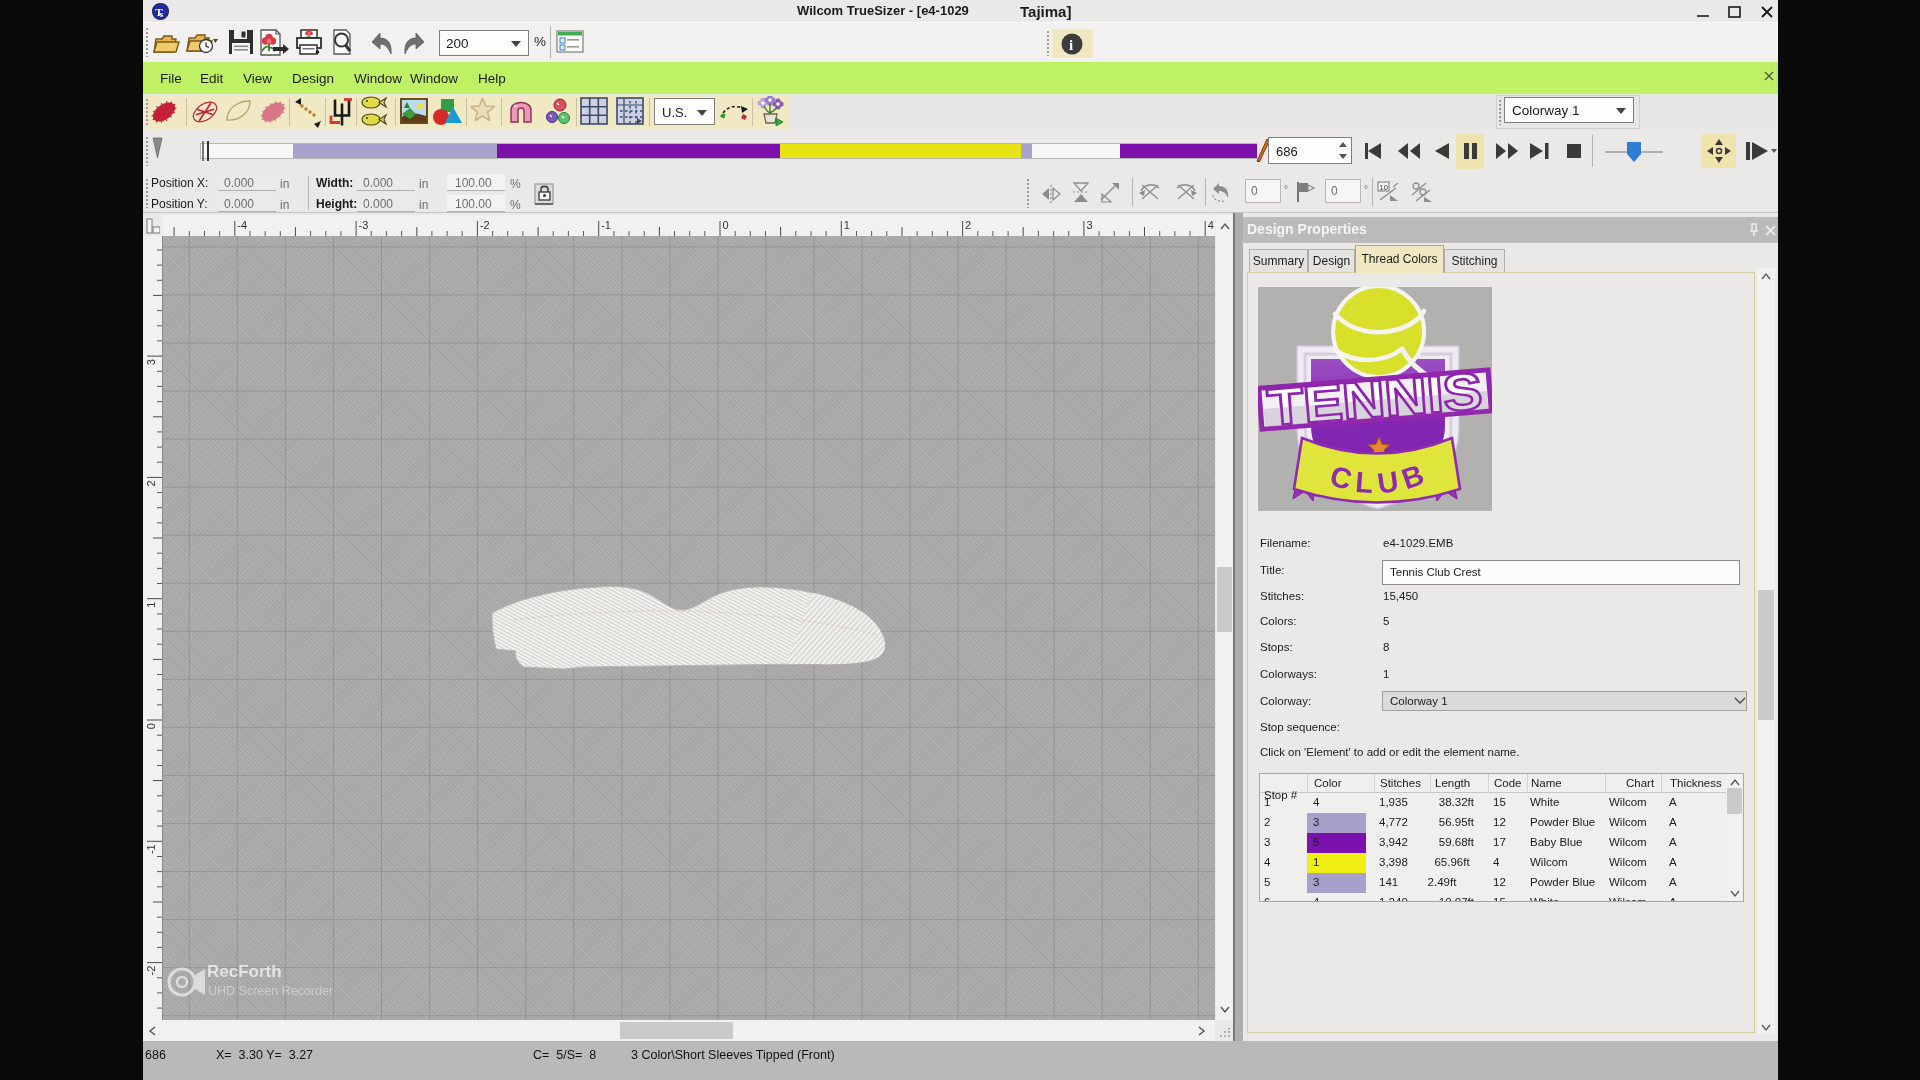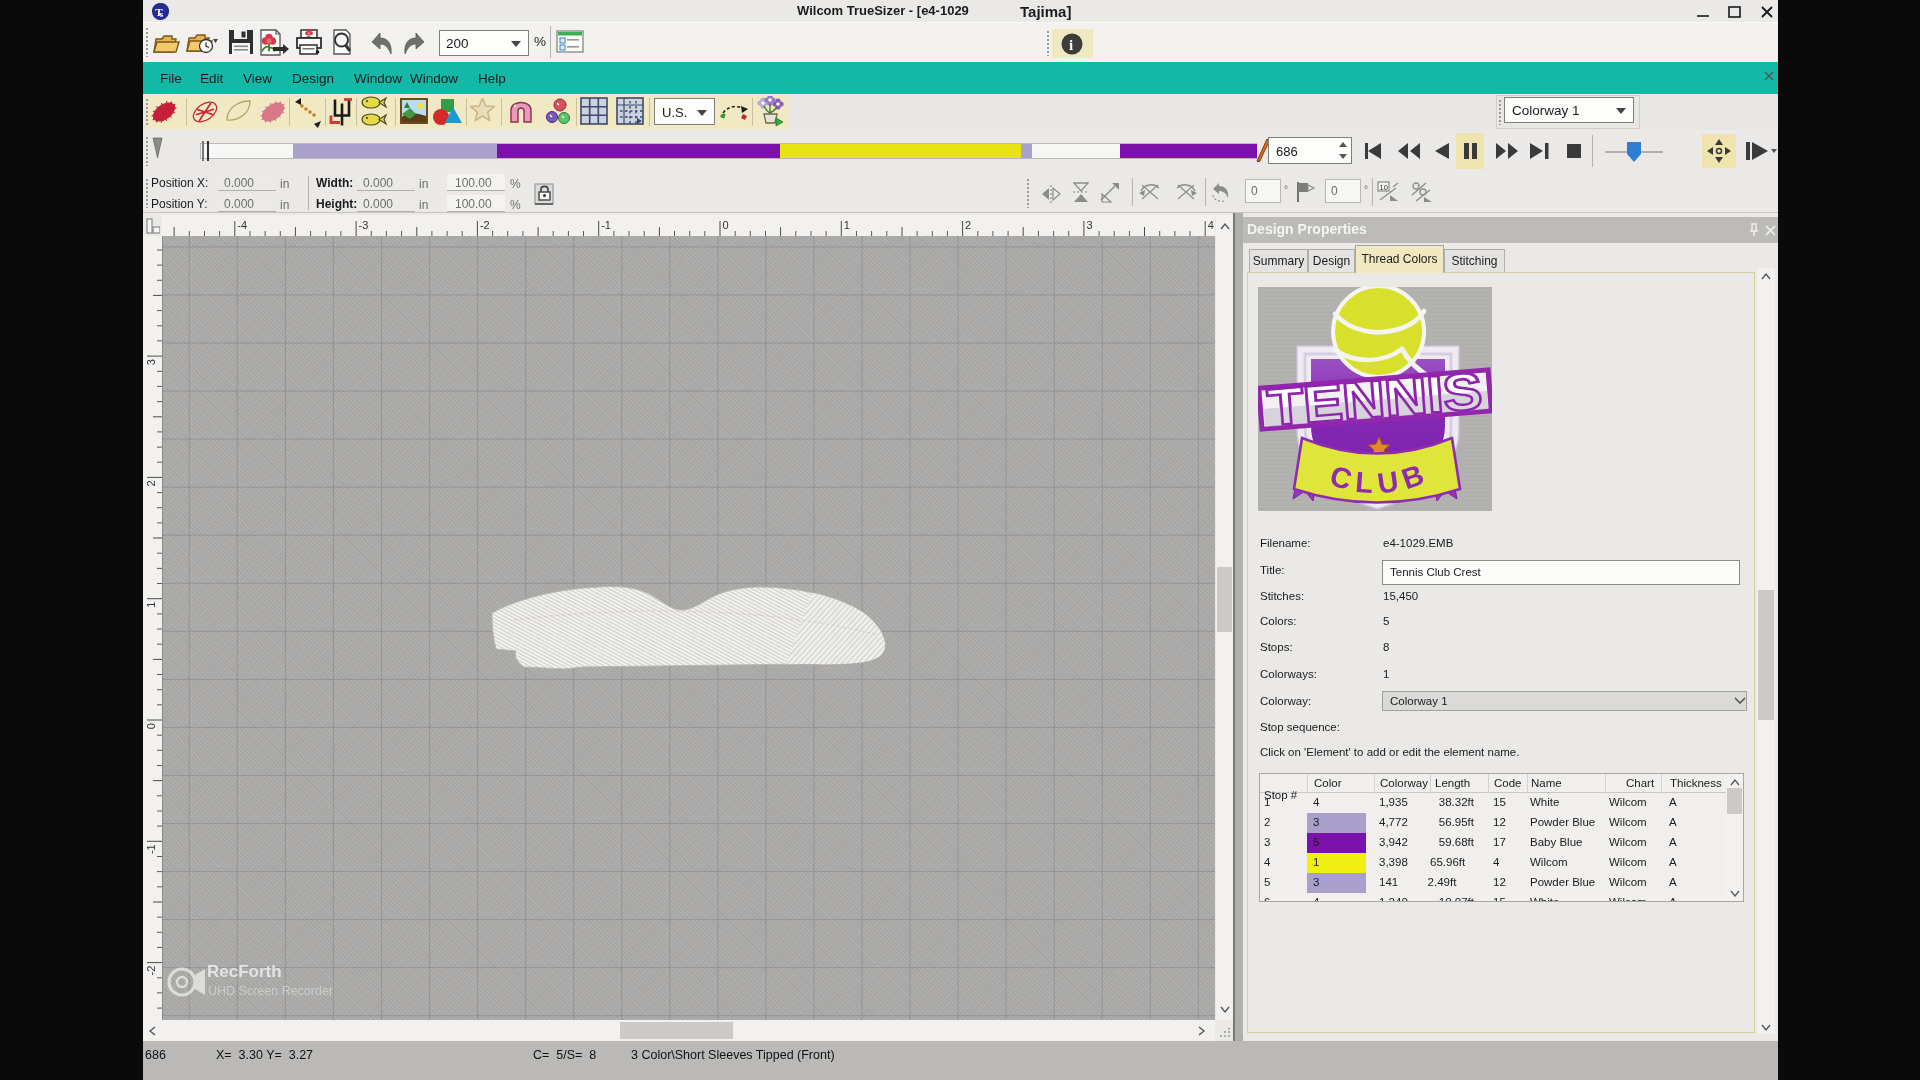--- a/index.html
+++ b/index.html
@@ -110,21 +110,21 @@
       <rect x="11" y="9" width="12" height="1.6" fill="#999"></rect>
       <rect x="4" y="15" width="5" height="5" fill="#eaeae8" stroke="#3a7fc2" stroke-width="1"></rect>
       <rect x="11" y="16" width="12" height="1.6" fill="#999"></rect>
     </svg>
     <div class="ab" style="left:909px;top:29px;width:41px;height:29px;background:#efe8c0"></div>
     <div class="ab dots" style="left:903px;top:30px;width:5px;height:26px"></div>
     <svg class="icon" style="left:918px;top:33px" width="22" height="22" viewBox="0 0 22 22">
       <circle cx="11" cy="11" r="10.5" fill="#3c3c3c"></circle>
       <text x="8" y="17" font-size="15" font-weight="bold" fill="#fff" font-family="Liberation Serif">i</text>
     </svg>
-    <div class="ab" style="left:0;top:62px;width:1635px;height:32px;background:#14b8a6">
+    <div class="ab" style="left:0;top:62px;width:1635px;height:32px;background:#bef264">
       <div class="menuitem" style="left:17px">File</div>
       <div class="menuitem" style="left:57px">Edit</div>
       <div class="menuitem" style="left:100px">View</div>
       <div class="menuitem" style="left:149px">Design</div>
       <div class="menuitem" style="left:211px">Window</div>
       <div class="menuitem" style="left:267px">Window</div>
       <div class="menuitem" style="left:335px">Help</div>
     </div>
     <svg class="icon" style="left:1620px;top:70px" width="12" height="12" viewBox="0 0 12 12">
       <path d="M2 2 L10 10 M10 2 L2 10" stroke="#555" stroke-width="1.4"></path>
@@ -770,21 +770,21 @@
     <div class="lbl" style="left:1247px;top:695px">Colorway 1</div>
     <svg class="icon" style="left:1591px;top:697px" width="12" height="8" viewBox="0 0 12 8">
       <path d="M1 1 L6 6 L11 1" stroke="#444" stroke-width="1.3" fill="none"></path>
     </svg>
     <div class="lbl" style="left:1117px;top:721px">Stop sequence:</div>
     <div class="lbl" style="left:1117px;top:746px">Click on 'Element' to add or edit the element name.</div>
     <div class="ab" style="left:1116px;top:773px;width:485px;height:129px;background:#f0efed;border:1px solid #a8a7a5;overflow:hidden;font-size:11.5px;z-index:2">
       <div class="ab" style="left:0;top:0;width:100%;height:19px;background:#f0efed;border-bottom:1px solid #c8c7c5">
         <div class="ab" style="left:0px;top:12px;width:47px;height:19px;padding:3px 0 0 4px">Stop #</div>
         <div class="ab" style="left:47px;top:0;width:67px;height:19px;border-left:1px solid #d4d3d1;padding:3px 0 0 6px">Color</div>
-        <div class="ab" style="left:114px;top:0;width:56px;height:19px;border-left:1px solid #d4d3d1;padding:3px 0 0 5px">Colorway</div>
+        <div class="ab" style="left:114px;top:0;width:56px;height:19px;border-left:1px solid #d4d3d1;padding:3px 0 0 5px">Stitches</div>
         <div class="ab" style="left:170px;top:0;width:58px;height:19px;border-left:1px solid #d4d3d1;padding:3px 0 0 4px">Length</div>
         <div class="ab" style="left:228px;top:0;width:39px;height:19px;border-left:1px solid #d4d3d1;padding:3px 0 0 5px">Code</div>
         <div class="ab" style="left:267px;top:0;width:78px;height:19px;border-left:1px solid #d4d3d1;padding:3px 0 0 3px">Name</div>
         <div class="ab" style="left:345px;top:0;width:56px;height:19px;border-left:1px solid #d4d3d1;padding:3px 0 0 20px">Chart</div>
         <div class="ab" style="left:401px;top:0;width:67px;height:19px;border-left:1px solid #d4d3d1;padding:3px 0 0 8px">Thickness</div>
       </div>
       <div class="ab" style="left:0;top:19px;width:100%;height:20px">
         <div class="ab" style="left:4px;top:3px">1</div>
         <div class="ab" style="left:53px;top:3px">4</div>
         <div class="ab" style="left:119px;top:3px">1,935</div>
@@ -814,21 +814,21 @@
         <div class="ab" style="left:233px;top:3px">17</div>
         <div class="ab" style="left:270px;top:3px">Baby Blue</div>
         <div class="ab" style="left:349px;top:3px">Wilcom</div>
         <div class="ab" style="left:409px;top:3px">A</div>
       </div>
       <div class="ab" style="left:0;top:79px;width:100%;height:20px">
         <div class="ab" style="left:4px;top:3px">4</div>
         <div class="ab" style="left:47px;top:0;width:59px;height:20px;background:#eff011"></div>
         <div class="ab" style="left:53px;top:3px">1</div>
         <div class="ab" style="left:119px;top:3px">3,398</div>
-        <div class="ab" style="left:170px;top:3px;width:44px;text-align:left">65.96ft</div>
+        <div class="ab" style="left:170px;top:3px;width:44px;text-align:center">65.96ft</div>
         <div class="ab" style="left:233px;top:3px">4</div>
         <div class="ab" style="left:270px;top:3px">Wilcom</div>
         <div class="ab" style="left:349px;top:3px">Wilcom</div>
         <div class="ab" style="left:409px;top:3px">A</div>
       </div>
       <div class="ab" style="left:0;top:99px;width:100%;height:20px">
         <div class="ab" style="left:4px;top:3px">5</div>
         <div class="ab" style="left:47px;top:0;width:59px;height:20px;background:#a89fcb"></div>
         <div class="ab" style="left:53px;top:3px">3</div>
         <div class="ab" style="left:119px;top:3px">141</div>

